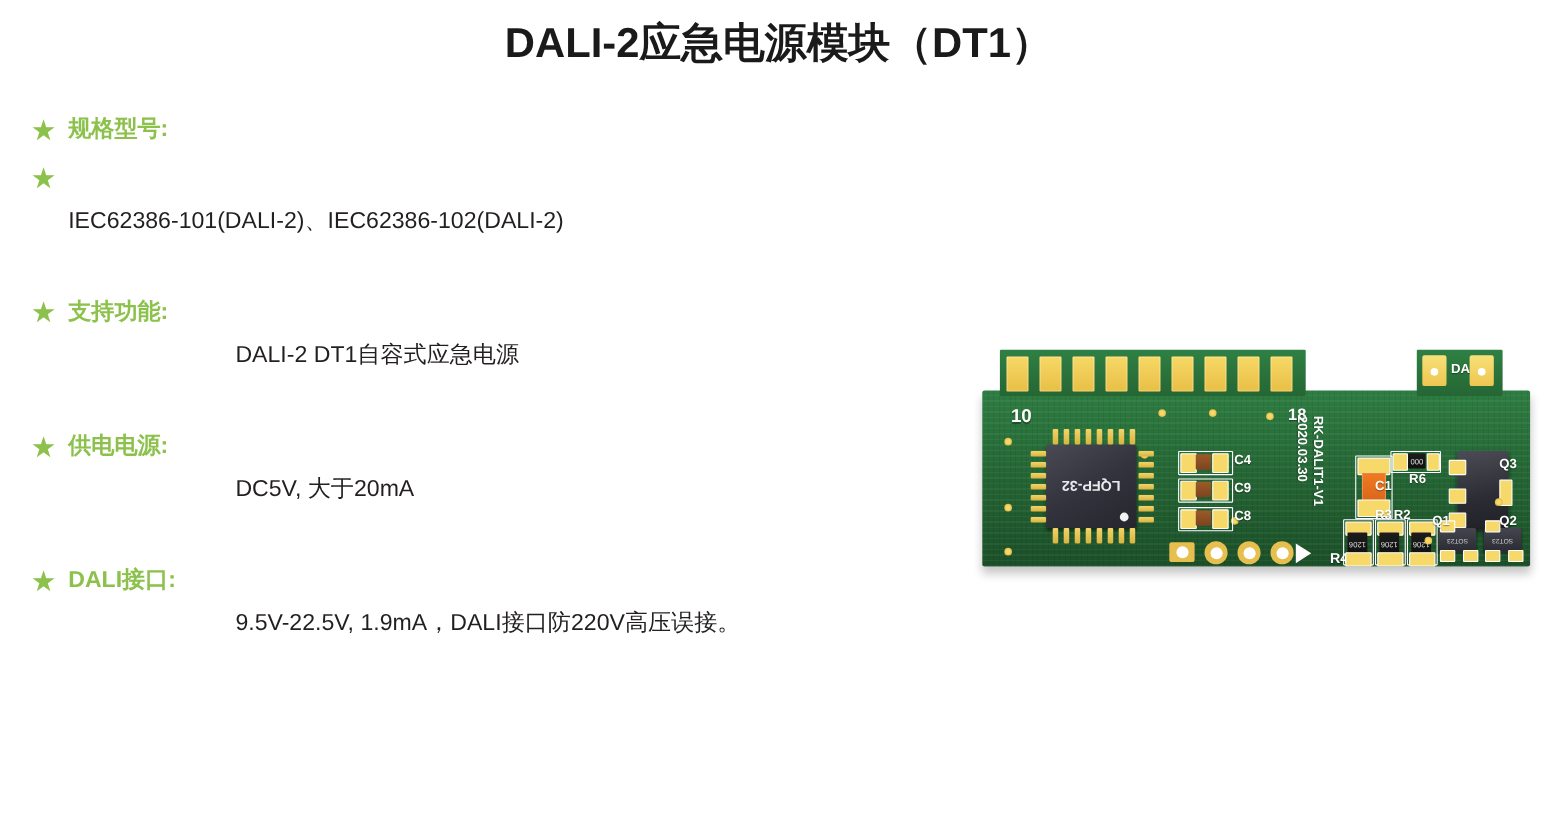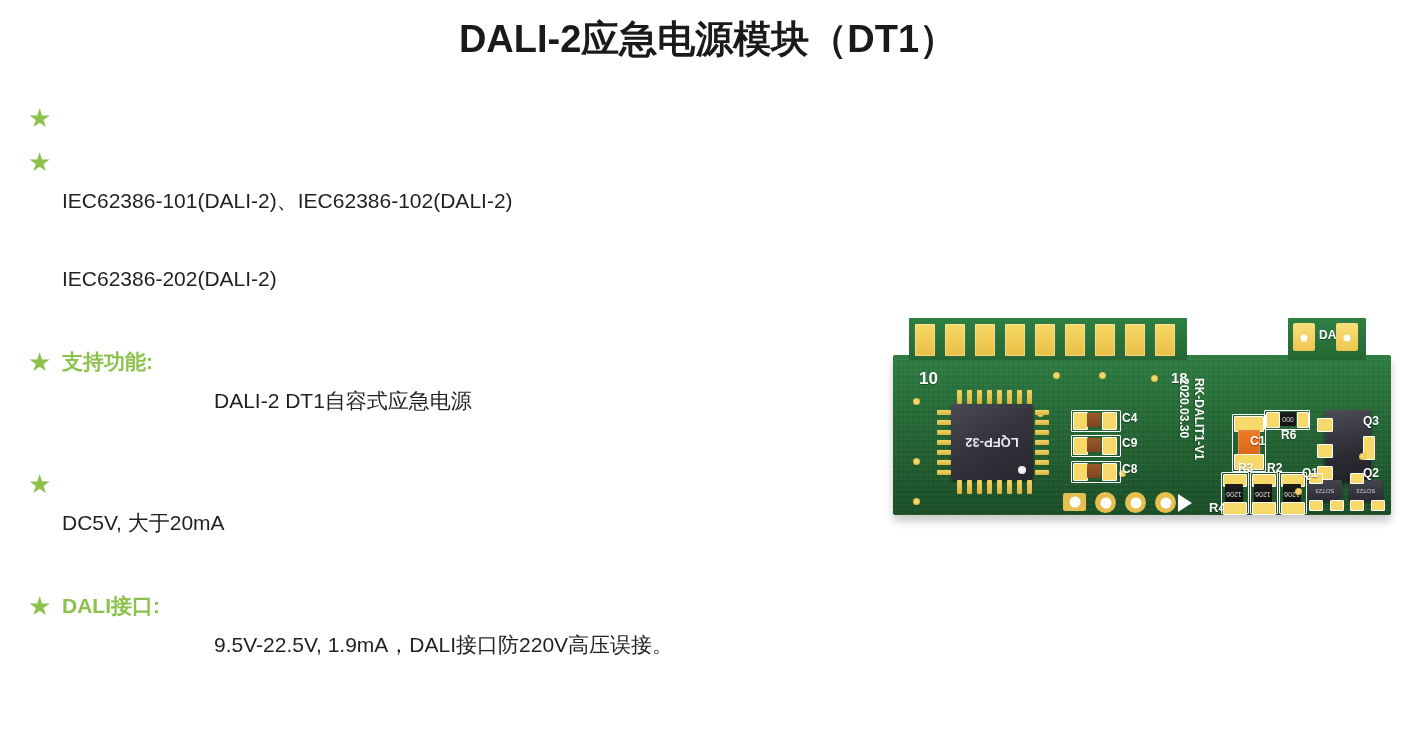--- a/index.html
+++ b/index.html
@@ -193,40 +193,41 @@
 <body>
 
 <div id="page">
 
   <div class="title">DALI-2应急电源模块（DT1）</div>
 
   <div class="spec-list">
 
     <div class="spec-row">
       <div class="star">★</div>
+      <div class="label">规格型号:</div>
     </div>
 
     <div class="spec-row">
       <div class="star">★</div>
       <div class="value">
         <span class="vline">IEC62386-101(DALI-2)、IEC62386-102(DALI-2)</span>
-        <span class="vline">IEC62386-202(DALI-2)</span>
       </div>
     </div>
 
     <div class="spec-row">
       <div class="star">★</div>
       <div class="label">支持功能:</div>
       <div class="value">
         <span class="vline">DALI-2 DT1自容式应急电源</span>
       </div>
     </div>
 
     <div class="spec-row">
       <div class="star">★</div>
+      <div class="label">供电电源:</div>
       <div class="value">
         <span class="vline">DC5V, 大于20mA</span>
       </div>
     </div>
 
     <div class="spec-row">
       <div class="star">★</div>
       <div class="label wide">DALI接口:</div>
       <div class="value">
         <span class="vline">9.5V-22.5V, 1.9mA，DALI接口防220V高压误接。</span>
@@ -350,21 +351,21 @@
     <div class="lbl" style="left:357px;top:116px;font-size:12px">C1</div>
 
     <div class="whitebox" style="left:371px;top:92px;width:44px;height:18px"></div>
     <div class="respad" style="left:373px;top:94px;width:12px;height:14px"></div>
     <div class="resbody" style="left:387px;top:94px;width:16px;height:14px">
         <span>000</span>
       </div>
     <div class="respad" style="left:404px;top:94px;width:10px;height:14px"></div>
     <div class="lbl" style="left:388px;top:110px;font-size:12px">R6</div>
 
-    <div class="lbl" style="left:345px;top:143px;font-size:12px">R3</div>
+    <div class="lbl" style="left:357px;top:143px;font-size:12px">R3</div>
     <div class="lbl" style="left:374px;top:143px;font-size:12px">R2</div>
     <div class="lbl" style="left:316px;top:182px;font-size:13px">R4</div>
 
     <div class="whitebox" style="left:328px;top:154px;width:26px;height:40px"></div>
     <div class="respad" style="left:330px;top:156px;width:22px;height:11px"></div>
     <div class="resbody" style="left:332px;top:166px;width:18px;height:20px">
         <span>1206</span>
       </div>
     <div class="respad" style="left:330px;top:184px;width:22px;height:11px"></div>
 

